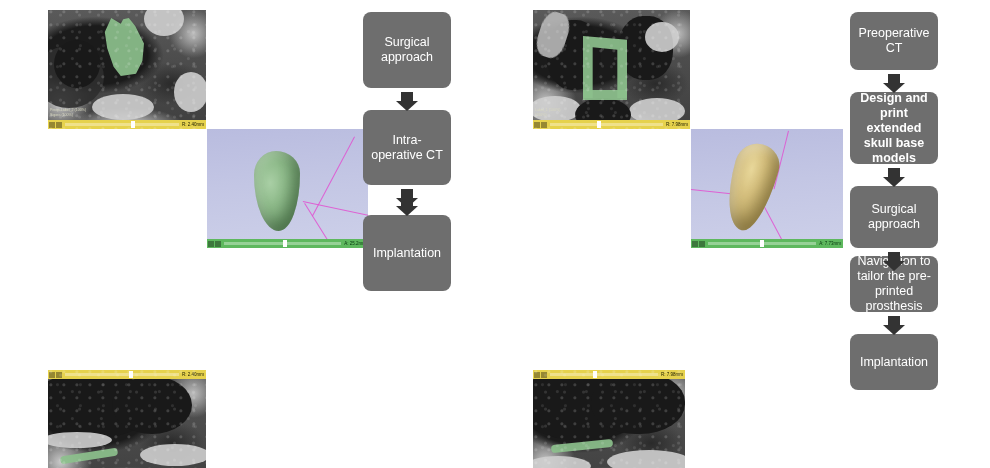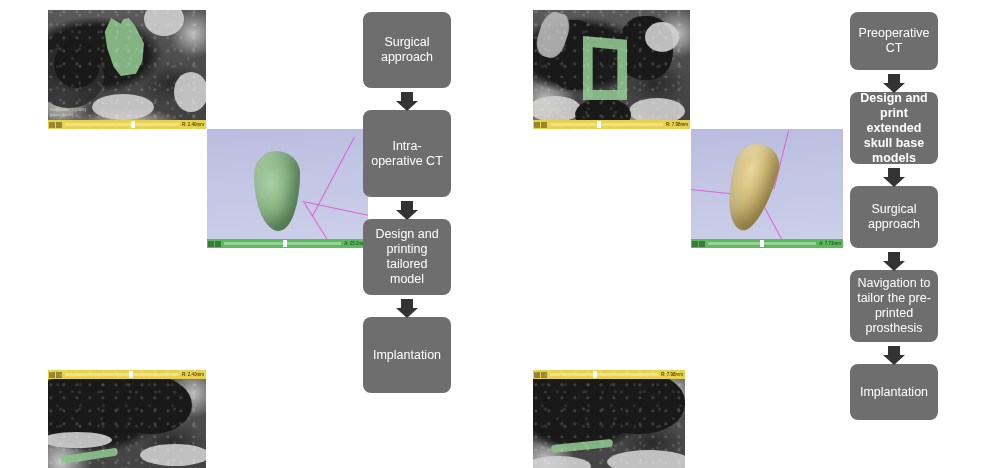--- a/index.html
+++ b/index.html
@@ -153,26 +153,25 @@
     </div>
 
   </div>
 
   <div class="flow" style="left:359px;top:12px;width:96px;">
     <div class="flow-box" style="height:76px;">Surgical approach</div>
     <div class="flow-arrow">
         <div class="shaft"></div>
         <div class="head"></div>
       </div>
-    <div class="flow-box" style="height:87px;margin-top:14px;">Intra-operative CT</div>
-    <div class="flow-arrow">
-        <div class="shaft"></div>
-        <div class="head"></div>
-      </div>
-    <div class="flow-box" style="height:76px;margin-top:14px;">Design and printing tailored model</div>
+    <div class="flow-box" style="height:75px;margin-top:14px;">Intra-operative CT</div>
+    <div class="flow-arrow">
+        <div class="shaft"></div>
+        <div class="head"></div>
+      </div>
     <div class="flow-arrow">
         <div class="shaft"></div>
         <div class="head"></div>
       </div>
     <div class="flow-box" style="height:76px;margin-top:14px;">Implantation</div>
   </div>
 </div>
 
 <div class="workflow" style="left:533px;width:457px;">
 
@@ -249,20 +248,20 @@
     <div class="flow-box" style="height:72px;margin-top:14px;font-weight:bold;">Design and print extended skull base models</div>
     <div class="flow-arrow">
         <div class="shaft"></div>
         <div class="head"></div>
       </div>
     <div class="flow-box" style="height:62px;margin-top:14px;">Surgical approach</div>
     <div class="flow-arrow">
         <div class="shaft"></div>
         <div class="head"></div>
       </div>
-    <div class="flow-box" style="height:72px;margin-top:14px;">Navigation to tailor the pre-printed prosthesis</div>
+    <div class="flow-box" style="height:56px;">Navigation to tailor the pre-printed prosthesis</div>
     <div class="flow-arrow">
         <div class="shaft"></div>
         <div class="head"></div>
       </div>
     <div class="flow-box" style="height:56px;margin-top:14px;">Implantation</div>
   </div>
 </div>
 
 </body></html>

